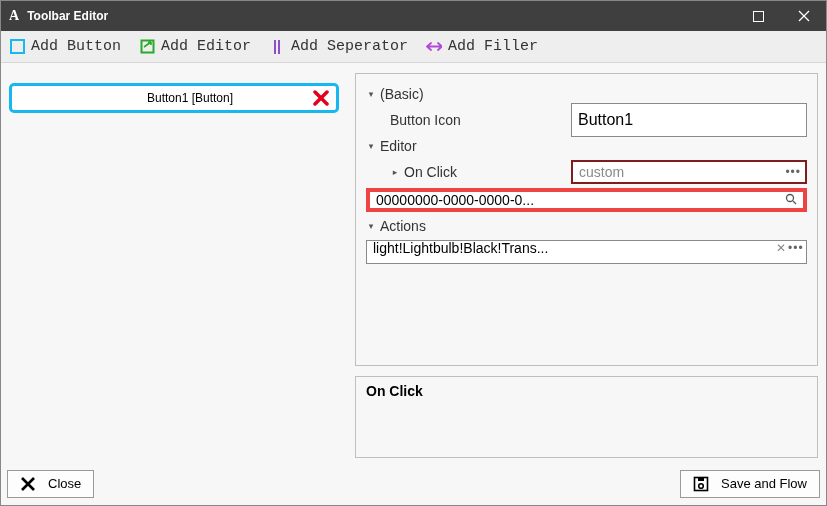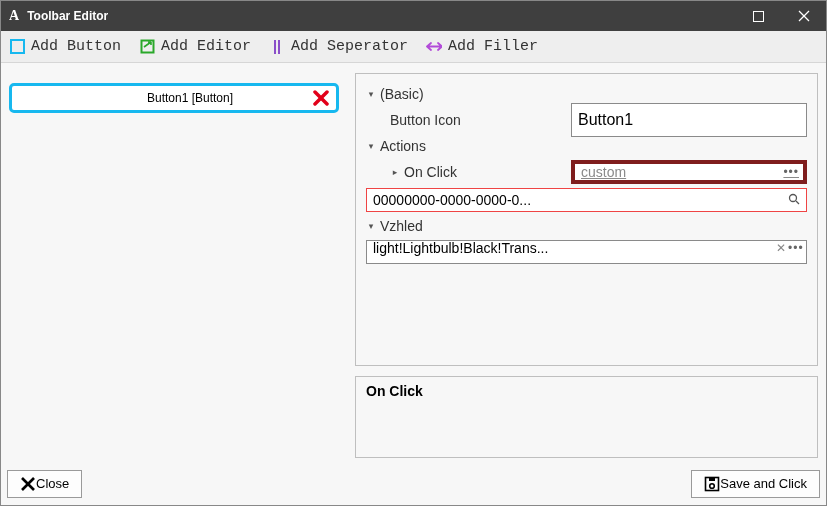--- a/index.html
+++ b/index.html
@@ -148,34 +148,33 @@
     border: 1px solid #8a8a8a;
     background: #fff;
     padding: 5px 6px;
     font-size: 16px;
     font-family: inherit;
     outline: none;
   }
   .combo {
     flex:1;
     height:24px;
-    border:4px solid #7f1d1d;
+    border:2px solid #7f1d1d;
     background:#fff;
     display:flex;
     align-items:center;
     padding:0 4px 0 6px;
     color:#8a8a8a;
     font-size:14px;
-    text-decoration:underline;
   }
   .combo .dots { margin-left:auto; font-size:12px; color:#666; letter-spacing:1px; cursor:default; }
   .lookup {
     flex:1;
     height:24px;
-    border:1px solid #ef4444;
+    border:4px solid #ef4444;
     background:#fff;
     display:flex;
     align-items:center;
     padding:0 4px 0 6px;
     font-size:14px;
     overflow:hidden;
   }
   .lookup .val { flex:1; white-space:nowrap; overflow:hidden; text-overflow:ellipsis; }
   .lookup .zoom { width:16px; text-align:center; color:#555; font-size:12px; }
   .iconfield {
@@ -209,21 +208,21 @@
     display:flex;
     align-items:center;
     padding: 0 6px 4px 6px;
   }
   .btn {
     height: 28px;
     border: 1px solid #9a9a9a;
     background: #fdfdfd;
     display: flex;
     align-items: center;
-    gap: 0;
+    gap: 12px;
     padding: 0 12px;
     font-size: 13px;
     color:#000;
   }
   .btn .bic { width:16px;height:16px;display:flex;align-items:center;justify-content:center; }
   .spacer { flex:1; }
 </style>
 </head>
 <body>
 
@@ -302,21 +301,21 @@
         <span class="car">▾</span>
         <span>(Basic)</span>
       </div>
       <div class="prop-row">
         <div class="plabel">Button Icon</div>
         <input class="tx-input" value="Button1" style="">
       </div>
 
       <div class="group-row">
         <span class="car">▾</span>
-        <span>Actions</span>
+        <span>Editor</span>
       </div>
       <div class="prop-row">
         <div class="plabel sub">
            <span class="car">▸</span>
            <span>On Click</span>
         </div>
         <div class="combo">
           <span>custom</span>
           <span class="dots">•••</span>
         </div>
@@ -328,21 +327,21 @@
             <svg width="12" height="12">
                 <circle cx="5" cy="5" r="3.5" fill="none" stroke="#555" stroke-width="1.3"></circle>
                 <line x1="8" y1="8" x2="11" y2="11" stroke="#555" stroke-width="1.3"></line>
               </svg>
           </span>
         </div>
       </div>
 
       <div class="group-row">
         <span class="car">▾</span>
-        <span>Vzhled</span>
+        <span>Actions</span>
       </div>
       <div class="prop-row">
         <div class="iconfield">
           <span class="val">light!Lightbulb!Black!Trans...</span>
           <span class="clr">✕</span>
           <span class="dots">•••</span>
         </div>
       </div>
 
     </div>
@@ -365,15 +364,15 @@
   </div>
   <div class="spacer"></div>
   <div class="btn">
     <span class="bic">
       <svg width="16" height="16">
           <rect x="1.5" y="1.5" width="13" height="13" fill="none" stroke="#000" stroke-width="1.6"></rect>
           <circle cx="8" cy="10" r="2.3" fill="none" stroke="#000" stroke-width="1.6"></circle>
           <rect x="5" y="2" width="6" height="3" fill="#000"></rect>
         </svg>
     </span>
-    <span>Save and Click</span>
+    <span>Save and Flow</span>
   </div>
 </div>
 
 </body></html>

